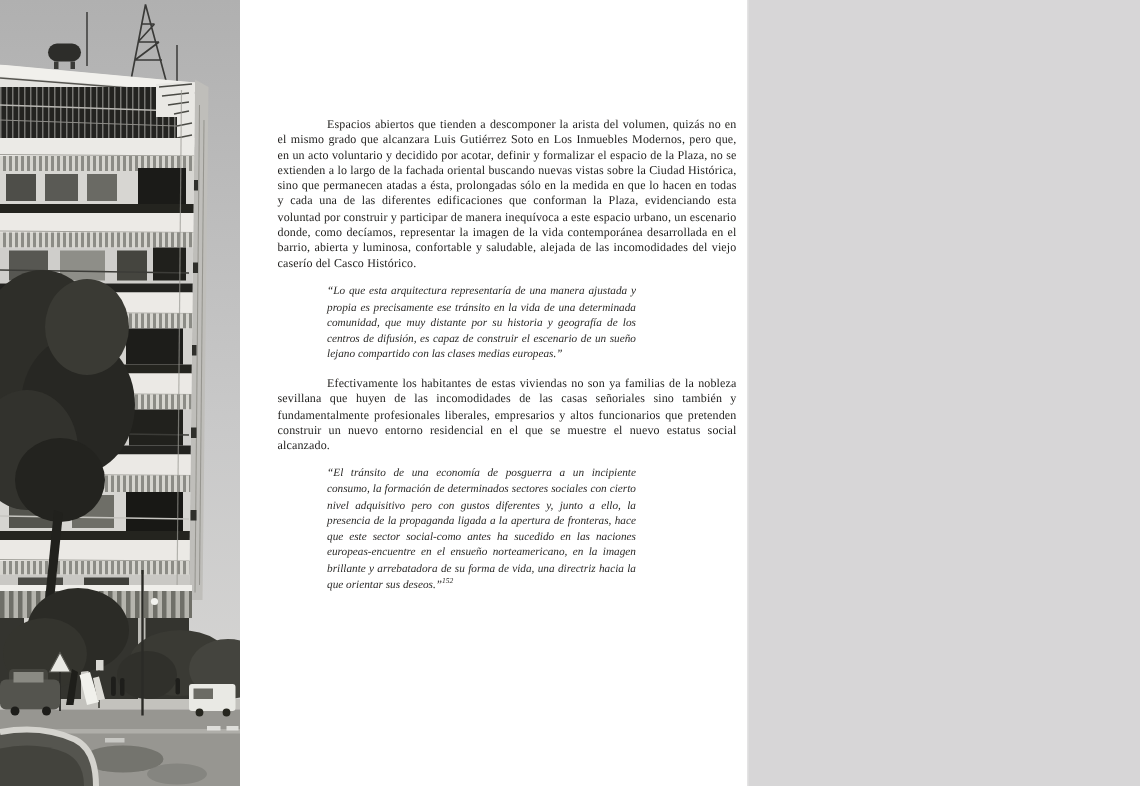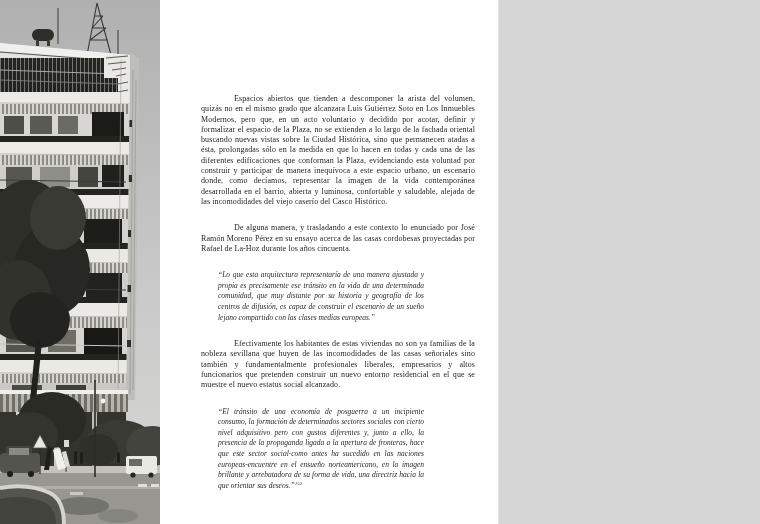--- a/index.html
+++ b/index.html
@@ -11,21 +11,21 @@
   
   .photo{position:absolute;left:0;top:0;width:160px;height:524px;}
   .photo svg{display:block;width:160px;height:524px;}
 
   
   .text-col{
     position:absolute;left:185px;top:78px;width:306px;
     color:#1f1e1c;
   }
   .text-col p.body{
-    margin:16px;font-size:8px;line-height:10.3px;text-align:justify;
+    margin:0;font-size:8px;line-height:10.3px;text-align:justify;
     text-indent:33px;letter-spacing:.1px;
   }
   .text-col blockquote{
     margin:8px 0 9px 33px;width:206px;font-size:7.5px;font-style:italic;
     line-height:10.6px;text-align:justify;color:#2a2927;font-family:Liberation Serif, serif;
   }
   .text-col sup{font-size:5px;line-height:0;font-style:italic;}
 
   
   .right-panel{
@@ -244,21 +244,20 @@
     </g>
     <g>
       <polygon points="53,450 60,448 66,468 58,470" fill="#f1f1ec"></polygon>
       <polygon points="62,452 66,451 70,466 65,467" fill="#dddcd6"></polygon>
     </g>
   </svg>
 </div>
 
 <div class="text-col">
   <p class="body">Espacios abiertos que tienden a descomponer la arista del volumen, quizás no en el mismo grado que alcanzara Luis Gutiérrez Soto en Los Inmuebles Modernos, pero que, en un acto voluntario y decidido por acotar, definir y formalizar el espacio de la Plaza, no se extienden a lo largo de la fachada oriental buscando nuevas vistas sobre la Ciudad Histórica, sino que permanecen atadas a ésta, prolongadas sólo en la medida en que lo hacen en todas y cada una de las diferentes edificaciones que conforman la Plaza, evidenciando esta voluntad por construir y participar de manera inequívoca a este espacio urbano, un escenario donde, como decíamos, representar la imagen de la vida contemporánea desarrollada en el barrio, abierta y luminosa, confortable y saludable, alejada de las incomodidades del viejo caserío del Casco Histórico.</p>
-  <p class="body">De alguna manera, y trasladando a este contexto lo enunciado por José Ramón Moreno Pérez en su ensayo acerca de las casas cordobesas proyectadas por Rafael de La-Hoz durante los años cincuenta.</p>
   <blockquote>
     <span>“Lo que esta arquitectura representaría de una manera ajustada y propia es precisamente ese tránsito en la vida de una determinada comunidad, que muy distante por su historia y geografía de los centros de difusión, es capaz de construir el escenario de un sueño lejano compartido con las clases medias europeas.”</span>
   </blockquote>
   <p class="body">Efectivamente los habitantes de estas viviendas no son ya familias de la nobleza sevillana que huyen de las incomodidades de las casas señoriales sino también y fundamentalmente profesionales liberales, empresarios y altos funcionarios que pretenden construir un nuevo entorno residencial en el que se muestre el nuevo estatus social alcanzado.</p>
   <blockquote>
     <span>“El tránsito de una economía de posguerra a un incipiente consumo, la formación de determinados sectores sociales con cierto nivel adquisitivo pero con gustos diferentes y, junto a ello, la presencia de la propaganda ligada a la apertura de fronteras, hace que este sector social-como antes ha sucedido en las naciones europeas-encuentre en el ensueño norteamericano, en la imagen brillante y arrebatadora de su forma de vida, una directriz hacia la que orientar sus deseos.”</span><sup>152</sup>
   </blockquote>
 </div>
 
 <div class="right-panel"></div>

